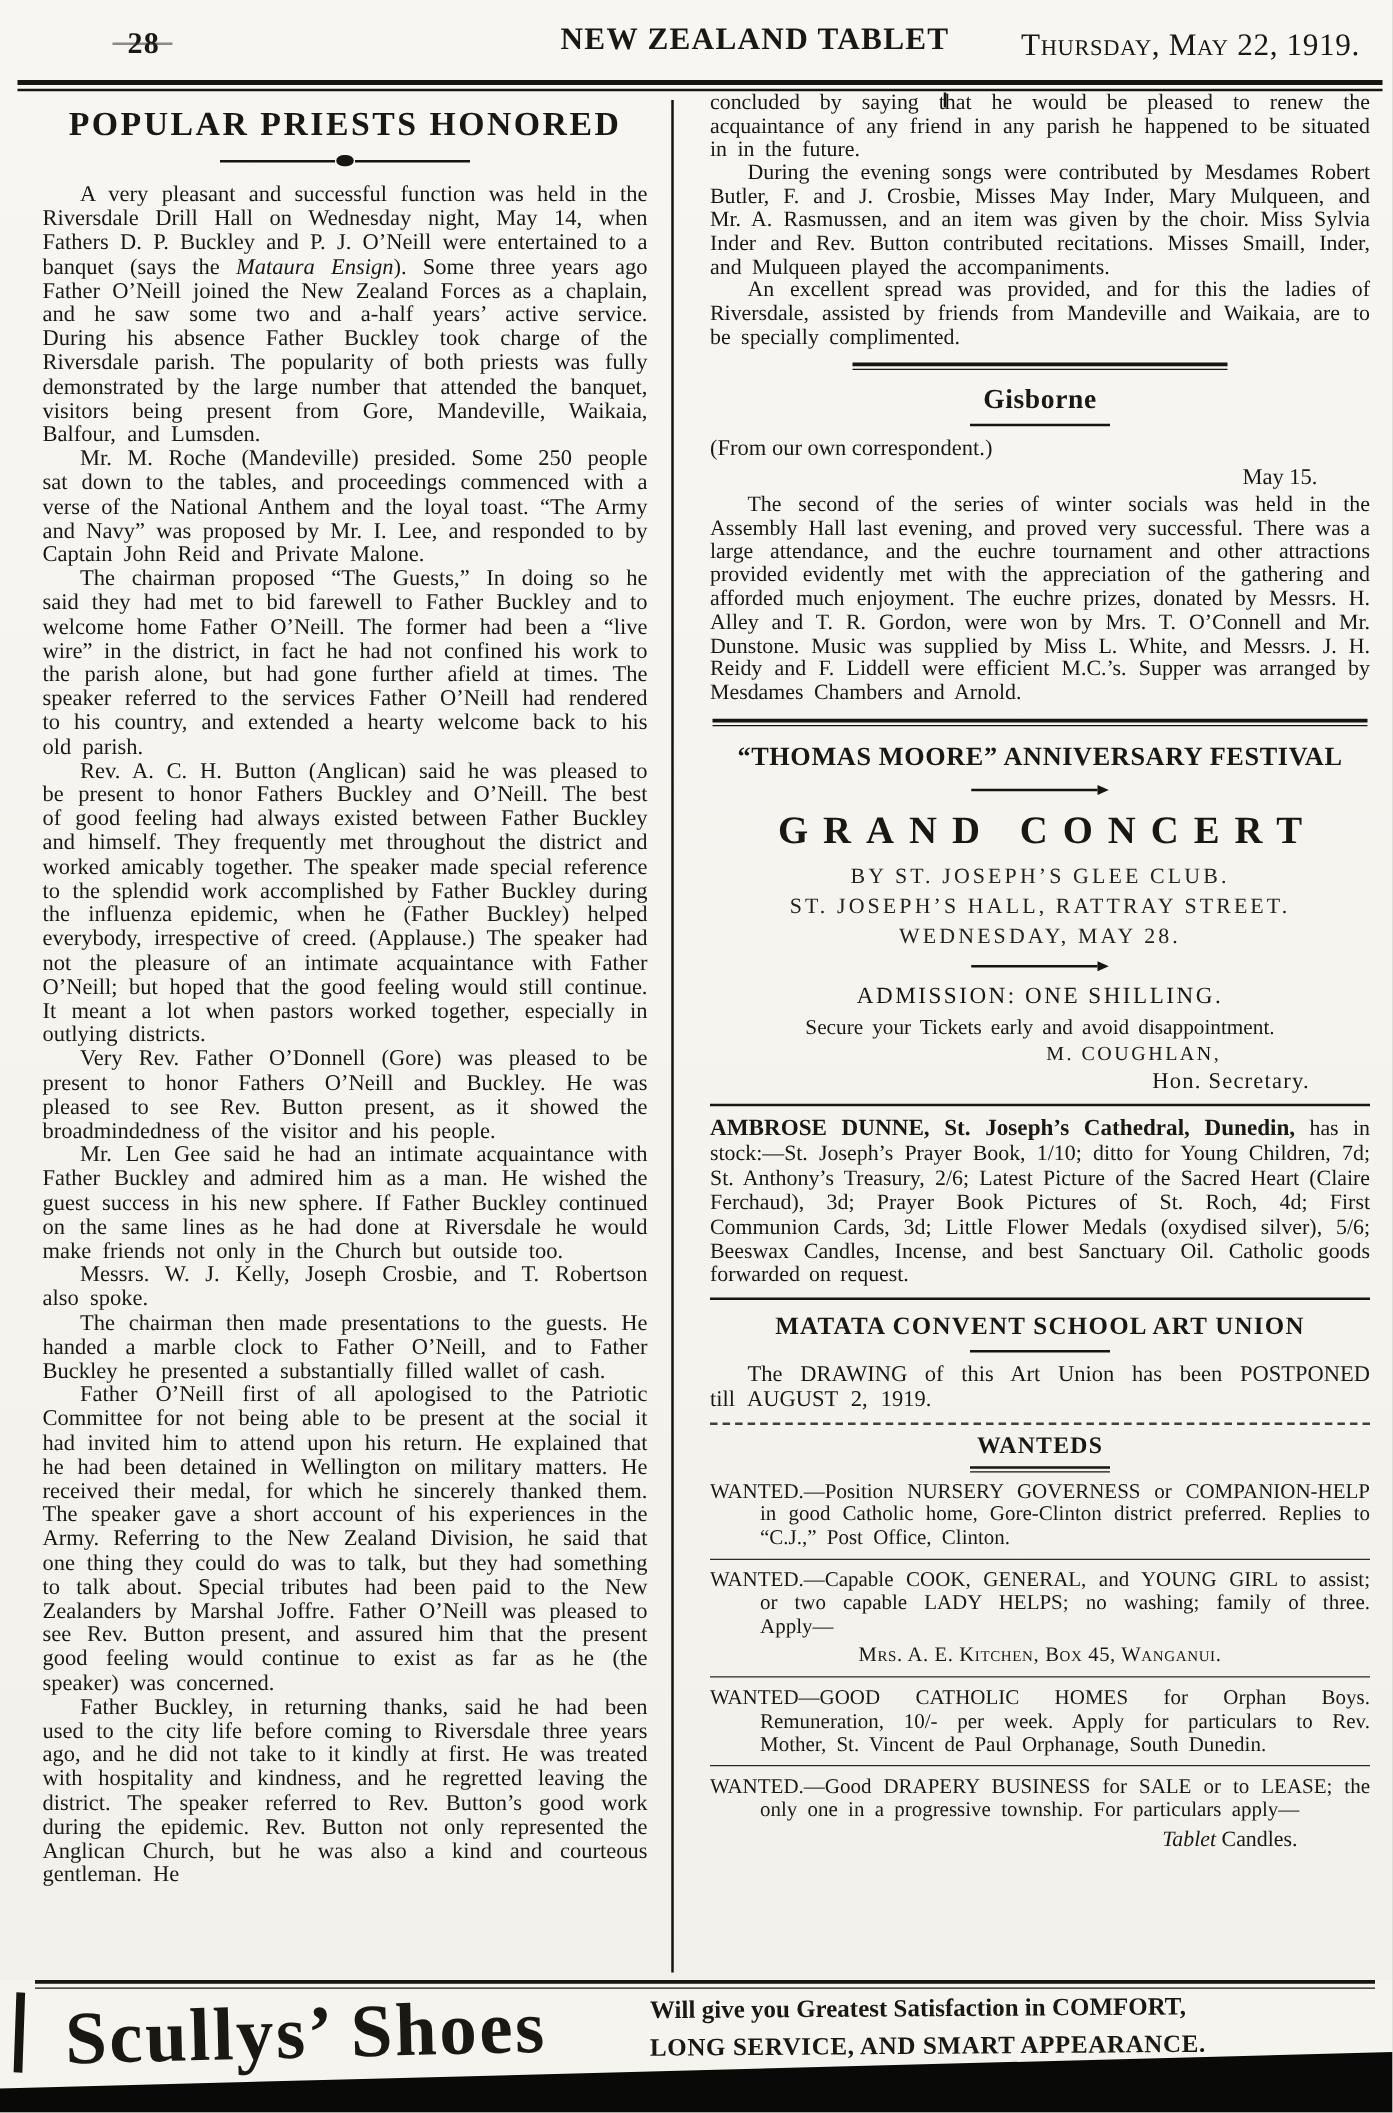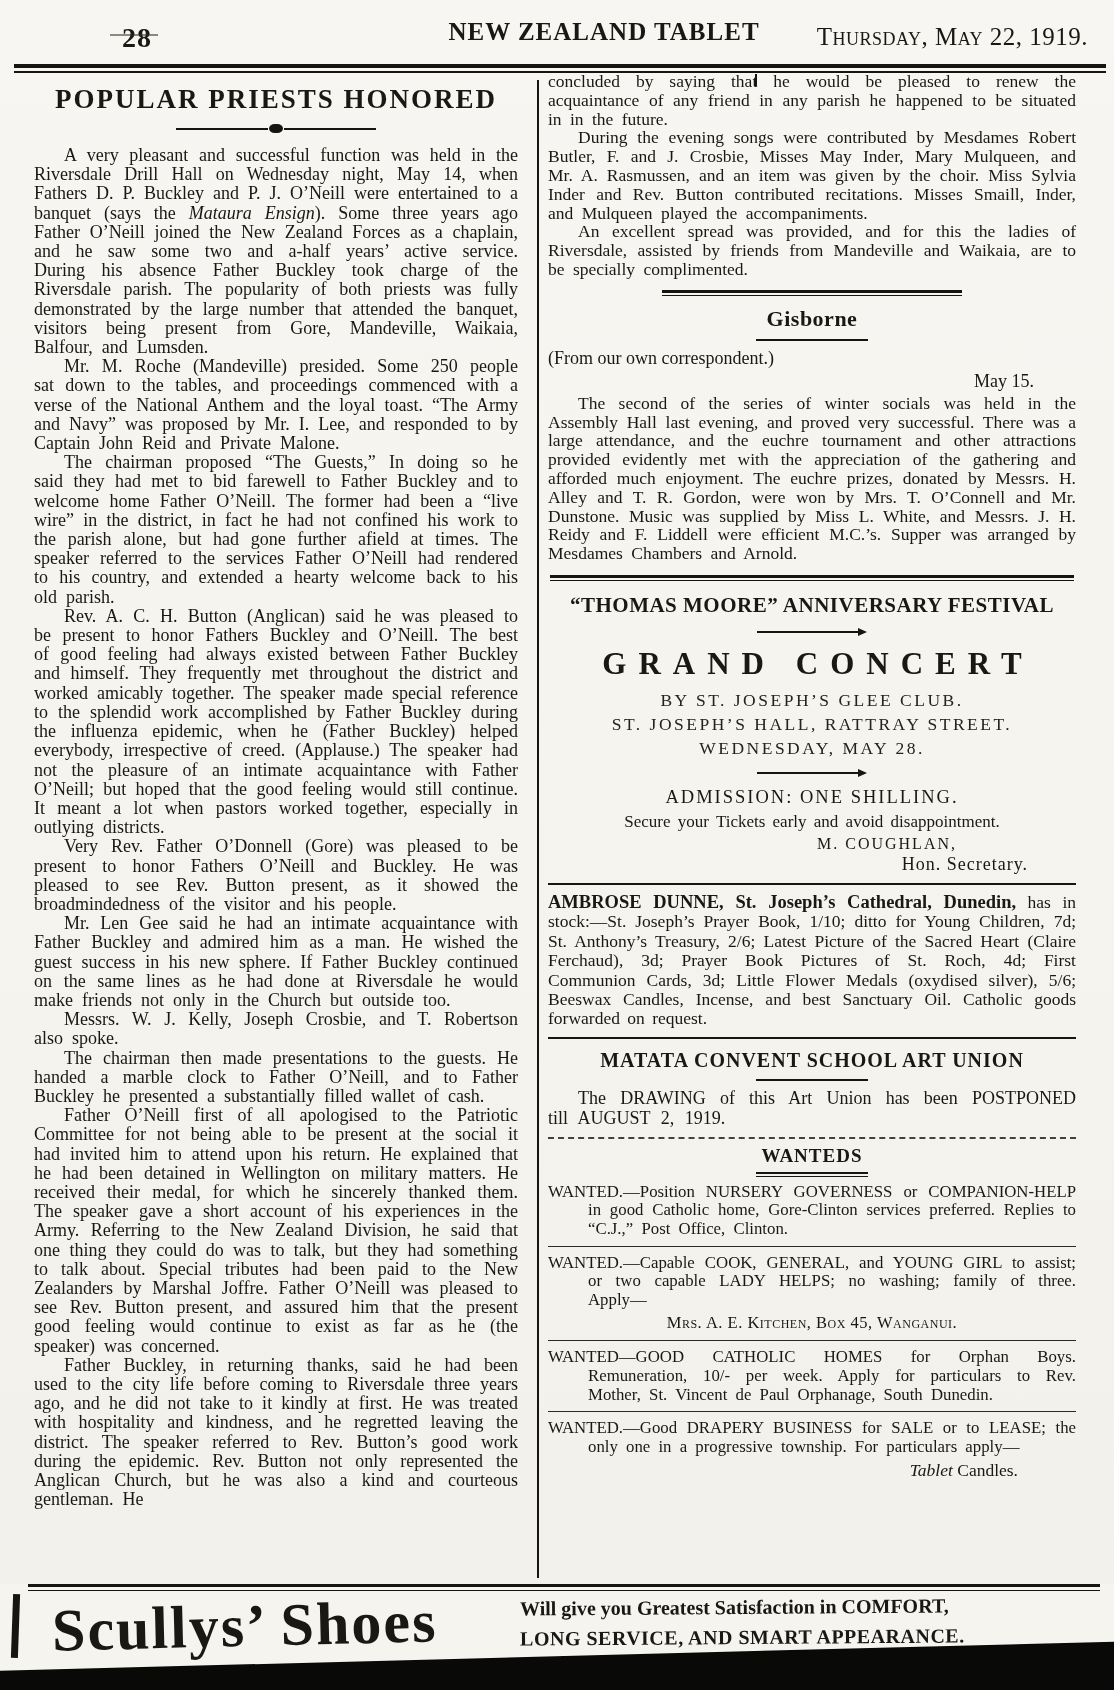--- a/index.html
+++ b/index.html
@@ -3,30 +3,30 @@
 <meta charset="utf-8">
 <style>
   html,body{margin:0;padding:0;background:#d8d6d0;}
   .page{
     position:relative;width:1114px;height:1690px;overflow:hidden;
     background:linear-gradient(180deg,#f7f6f2 0%,#f4f3ee 60%,#f1f0ea 100%);
     font-family:"Liberation Serif","DejaVu Serif",serif;color:#1a1812;
   }
   
   .hdr{position:absolute;top:18px;left:0;width:100%;height:42px;}
-  .page-num{position:absolute;left:102px;top:4px;font-size:28px;font-weight:bold;letter-spacing:1px;margin-left:20px;}
+  .page-num{position:absolute;left:102px;top:4px;font-size:24px;font-weight:bold;letter-spacing:1px;}
   .page-num::before{content:"";position:absolute;left:-12px;top:12px;width:48px;height:2px;background:#33302a;opacity:.55;}
   .masthead{position:absolute;left:384px;width:440px;text-align:center;font-size:25px;font-weight:bold;letter-spacing:1px;white-space:nowrap;}
   .issue-date{position:absolute;right:26px;top:5px;font-size:25px;font-variant:small-caps;letter-spacing:.5px;white-space:nowrap;}
   .header-rule{position:absolute;top:64px;left:14px;right:8px;height:3px;border-top:4px solid #17150f;border-bottom:2px solid #17150f;}
   .header-tick{position:absolute;left:755px;top:74px;width:2px;height:12px;background:#17150f;}
   
   .vrule{position:absolute;left:537px;top:80px;width:2px;height:1498px;background:#17150f;}
   .col-left{position:absolute;left:34px;top:80px;width:484px;}
-  .col-right{position:absolute;left:548px;top:72px;width:528px;}
+  .col-right{position:absolute;left:568px;top:72px;width:528px;}
   .body{margin:0;font-size:18px;line-height:19.2px;text-align:justify;word-spacing:4.5px;}
   .ind{text-indent:30px;}
   .col-right .body{font-size:17.5px;line-height:18.8px;word-spacing:4px;}
   
   .art-title{margin:4px 0 0;text-align:center;font-size:27px;font-weight:bold;letter-spacing:2px;white-space:nowrap;}
   .orn-divider{display:flex;align-items:center;justify-content:center;width:200px;margin:9px auto 13px;}
   .orn-divider .oline{flex:1;border-top:2.5px solid #17150f;}
   .diamond{width:14px;height:9px;background:#17150f;border-radius:50% 50% 50% 50%/60% 60% 60% 60%;transform:rotate(0deg);margin:0 1px;}
   
   .sm-double{width:300px;margin:11px auto 9px;height:2px;border-top:3px solid #17150f;border-bottom:1.5px solid #17150f;}
@@ -141,21 +141,21 @@
 
     <h2 class="matata-head">MATATA CONVENT SCHOOL ART UNION</h2>
     <div class="rule-sm"></div>
     <p class="matata-body">The DRAWING of this Art Union has been POSTPONED till AUGUST 2, 1919.</p>
 
     <div class="hr-rough"></div>
 
     <h2 class="wanteds-head">WANTEDS</h2>
     <div class="wanteds-rule"></div>
 
-    <p class="wanted">WANTED.—Position NURSERY GOVERNESS or COMPANION-HELP in good Catholic home, Gore-Clinton services preferred. Replies to “C.J.,” Post Office, Clinton.</p>
+    <p class="wanted">WANTED.—Position NURSERY GOVERNESS or COMPANION-HELP in good Catholic home, Gore-Clinton district preferred. Replies to “C.J.,” Post Office, Clinton.</p>
     <div class="hr-thin"></div>
 
     <p class="wanted">WANTED.—Capable COOK, GENERAL, and YOUNG GIRL to assist; or two capable LADY HELPS; no washing; family of three. Apply—</p>
     <p class="wanted-contact">Mrs. A. E. Kitchen, Box 45, Wanganui.</p>
     <div class="hr-thin"></div>
 
     <p class="wanted">WANTED—GOOD CATHOLIC HOMES for Orphan Boys. Remuneration, 10/- per week. Apply for particulars to Rev. Mother, St. Vincent de Paul Orphanage, South Dunedin.</p>
     <div class="hr-thin"></div>
 
     <p class="wanted">WANTED.—Good DRAPERY BUSINESS for SALE or to LEASE; the only one in a progressive township. For particulars apply—</p>

